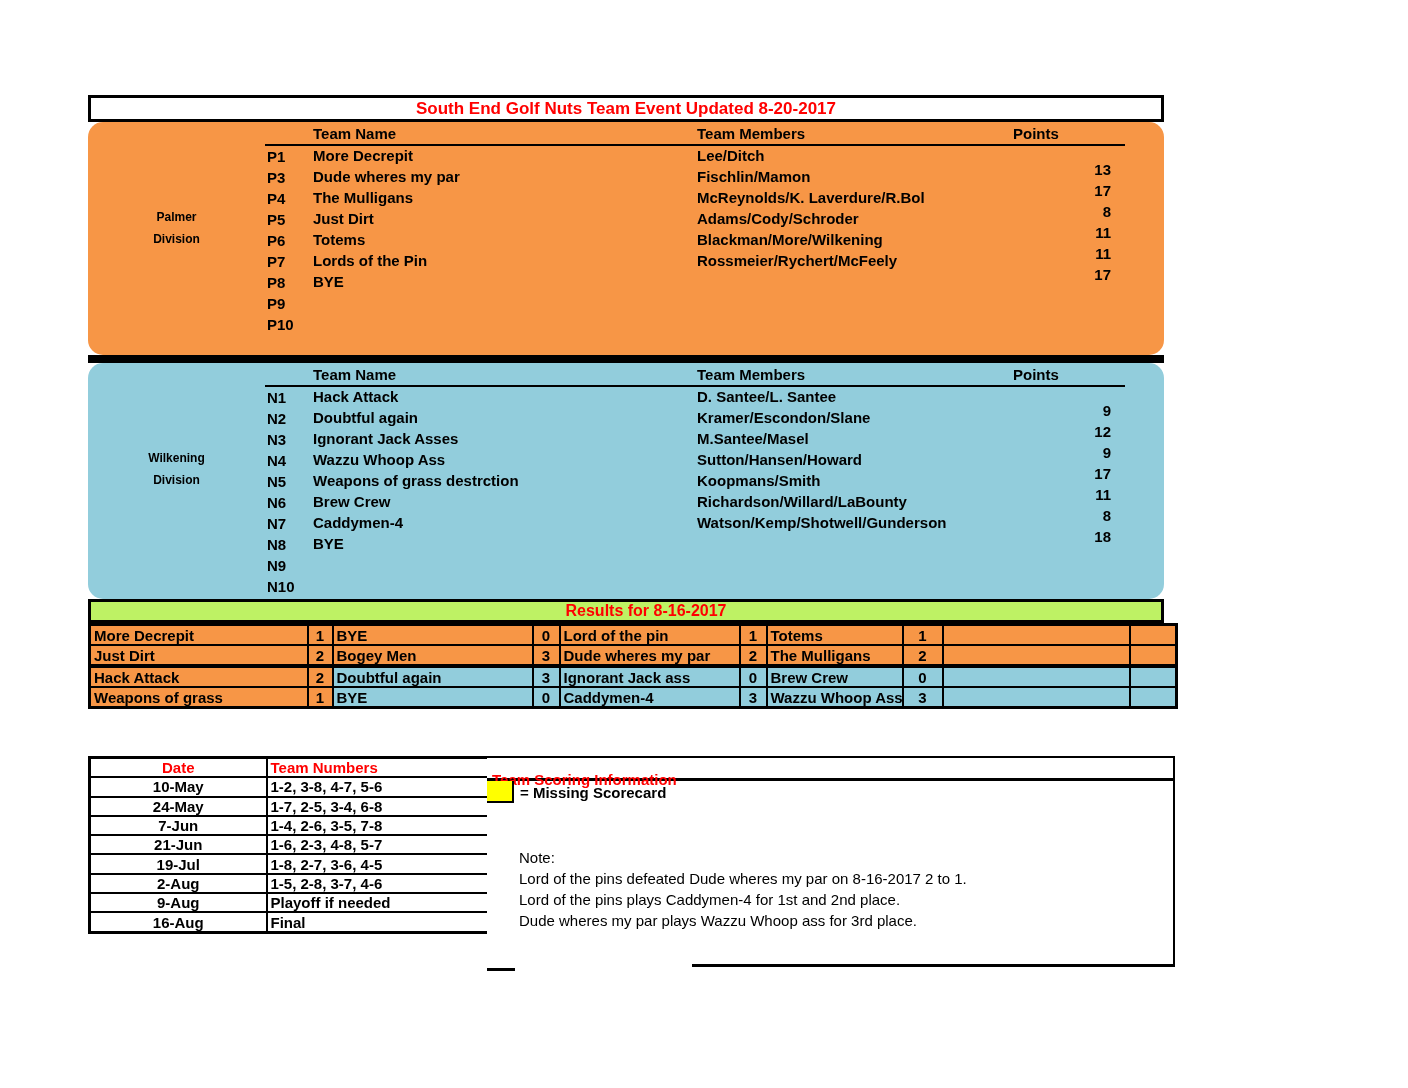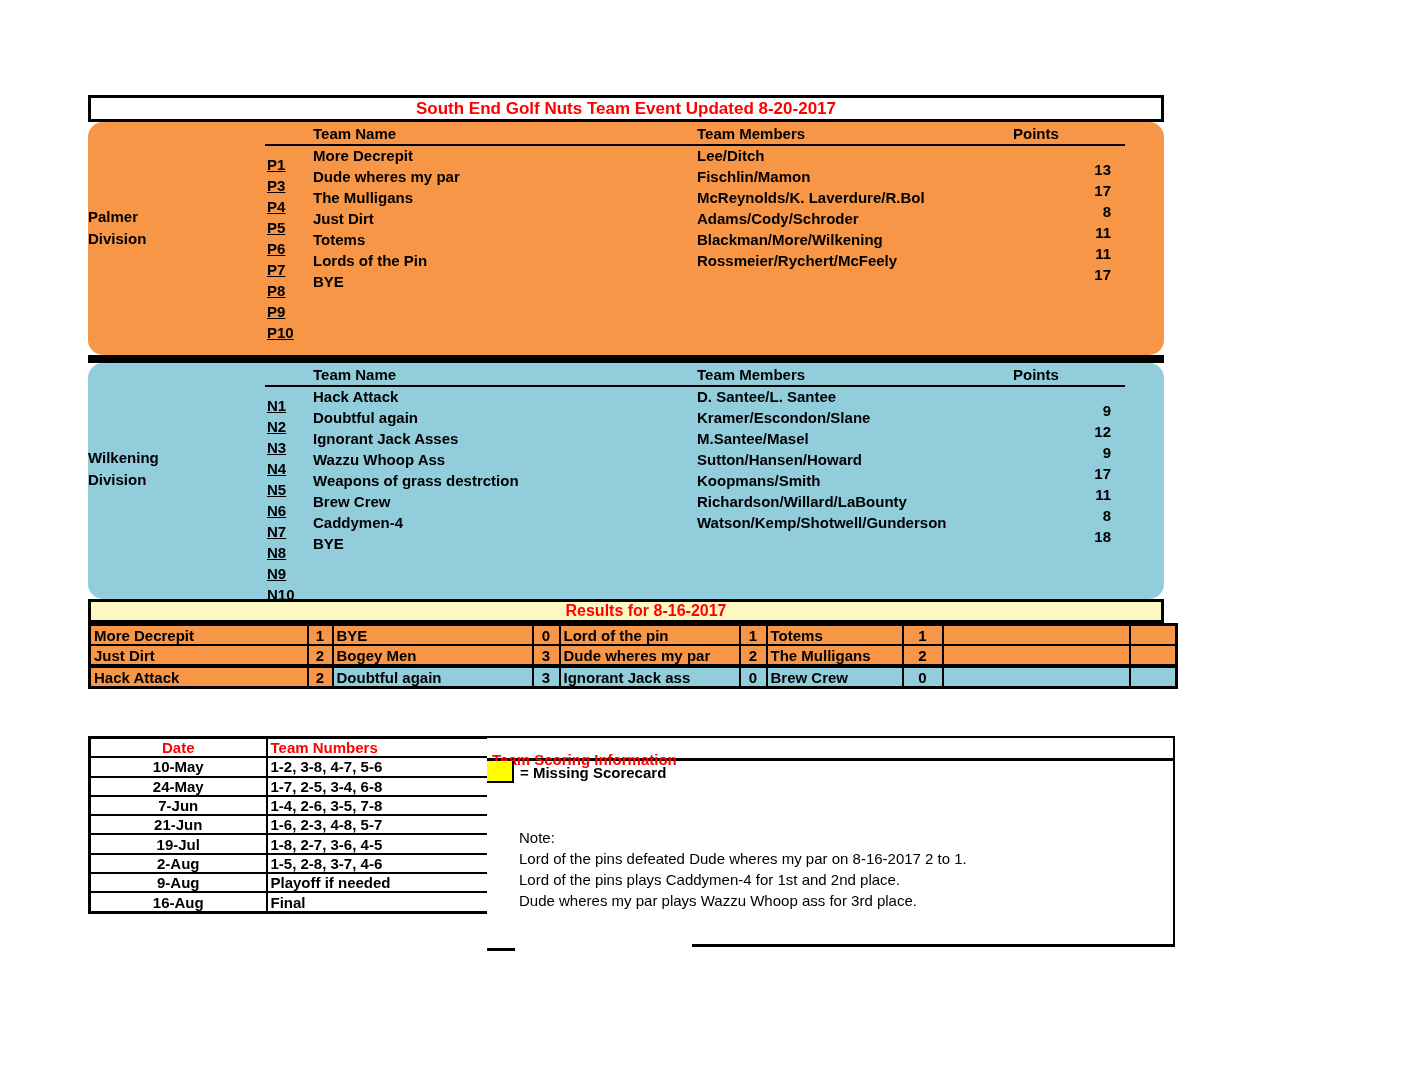--- a/index.html
+++ b/index.html
@@ -10,44 +10,44 @@
   }
   .canvas { position:absolute; left:88px; top:95px; width:1076px; }
 
   
   .title-bar {
     box-sizing:border-box; height:27px; background:#fff;
     border:3px solid #000; color:#ff0000; font-size:17px;
     text-align:center; line-height:21px;
   }
   .results-title {
-    box-sizing:border-box; height:24px; background:#fef9c3;
+    box-sizing:border-box; height:24px; background:#bef264;
     border:3px solid #000; color:#ff0000; font-size:16px;
     text-align:center; line-height:18px;padding-left:40px;
   }
 
   
   .division { position:relative; overflow:hidden;border-radius:15px; }
   .palmer   { height:233px; background:#F79646; }
   .nicklaus { height:236px; background:#92CDDC; }
   .divider  { height:8px; background:#000; }
 
   .head-row { position:relative; height:24px; font-size:15px; }
   .h-name    { position:absolute; left:225px; top:3px; }
   .h-members { position:absolute; left:609px; top:3px; }
   .h-points  { position:absolute; left:925px; top:3px; }
   .h-underline { position:absolute; left:177px; top:22px; width:860px; height:2px; background:#000; }
 
   .team-row { position:relative; height:21px; font-size:15px; }
-  .tid      { position:absolute; left:179px; top:10px;text-decoration:underline; }
+  .tid      { position:absolute; left:179px; top:2px; }
   .tname    { position:absolute; left:225px; top:1px; white-space:nowrap; }
   .tmembers { position:absolute; left:609px; top:1px; width:264px; white-space:nowrap; overflow:hidden; }
   .tpoints  { position:absolute; right:53px; top:15px; text-align:right; }
 
-  .div-label { position:absolute; left:0; top:84px; width:177px; text-align:left; font-size:15px; line-height:22px; }
+  .div-label { position:absolute; left:0; top:84px; width:177px; text-align:center; font-size:12px; line-height:22px; }
 
   
   table { border-collapse:collapse; table-layout:fixed; }
   .results-table { width:1087px; border:3px solid #000; }
   .results-table td {
     border:2px solid #000; height:18px; font-size:15px;
     padding:0 3px; overflow:hidden; white-space:nowrap;
   }
   .results-table td.num { text-align:center; padding:0; }
   .results-table tr:nth-child(3) td { border-top-width:4px; }
@@ -281,20 +281,32 @@
           <td class="bg-orange num">2</td>
           <td class="bg-blue">Doubtful again</td>
           <td class="bg-blue num">3</td>
           <td class="bg-blue">Ignorant Jack ass</td>
           <td class="bg-blue num">0</td>
           <td class="bg-blue">Brew Crew</td>
           <td class="bg-blue num">0</td>
           <td class="bg-blue"></td>
           <td class="bg-blue"></td>
         </tr>
+        <tr>
+          <td class="bg-orange">Weapons of grass</td>
+          <td class="bg-orange num">1</td>
+          <td class="bg-blue">BYE</td>
+          <td class="bg-blue num">0</td>
+          <td class="bg-blue">Caddymen-4</td>
+          <td class="bg-blue num">3</td>
+          <td class="bg-blue">Wazzu Whoop Ass</td>
+          <td class="bg-blue num">3</td>
+          <td class="bg-blue"></td>
+          <td class="bg-blue"></td>
+        </tr>
       </tbody>
   </table>
 
   <div class="bottom">
 
     <table class="schedule-table">
       <colgroup>
           <col style="width:177px">
           <col style="width:222px">
         </colgroup>

